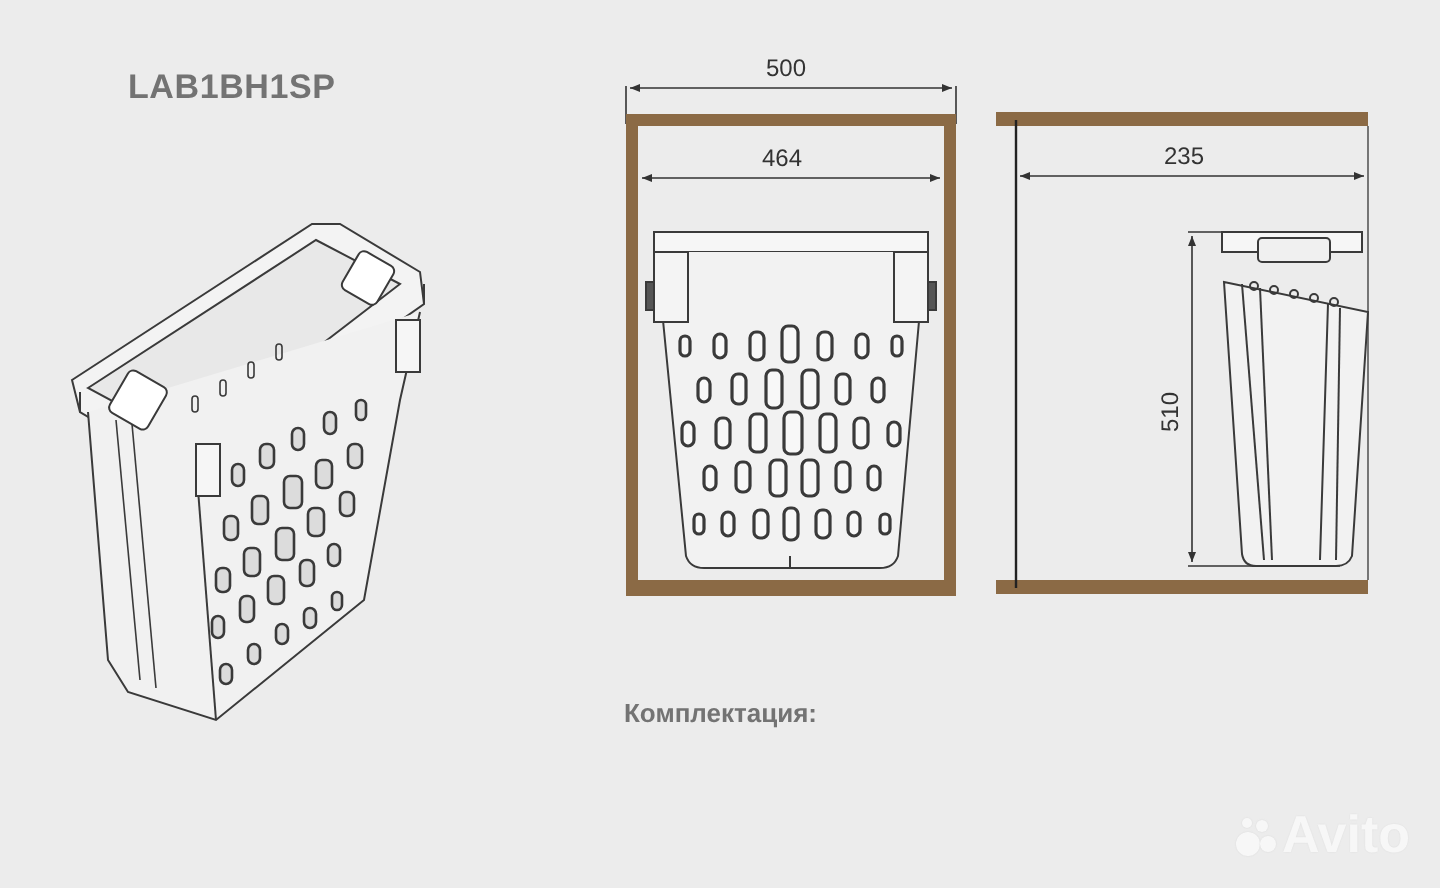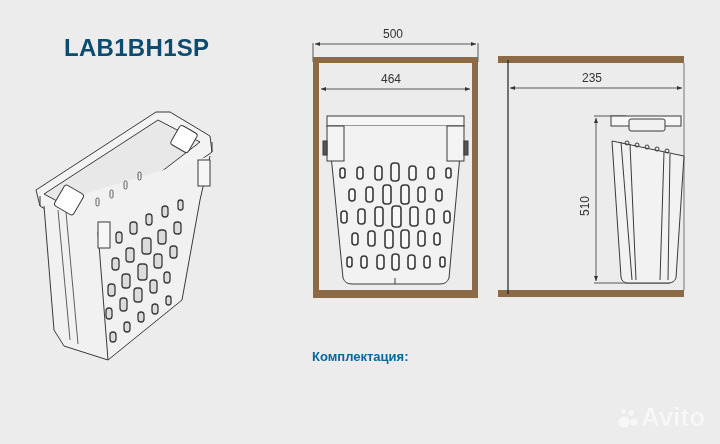--- a/index.html
+++ b/index.html
@@ -1,21 +1,21 @@
 <!DOCTYPE html>
 <html><head>
 <meta charset="utf-8">
 <style>
   html, body { margin:0; padding:0; }
   body { width:720px; height:444px; background:#ececec; position:relative; overflow:hidden; font-family:"Liberation Sans", sans-serif; color:#1e1e1e; }
-  .title { position:absolute; left:64px; top:34px; font-size:24px; font-weight:bold; letter-spacing:0.3px; color:#0c4a6e; }
+  .title { position:absolute; left:64px; top:34px; font-size:17px; font-weight:bold; letter-spacing:0.3px; color:#737373; }
   svg.drw { position:absolute; left:0; top:0; }
   .dim { font-size:12px; fill:#333; font-family:"Liberation Sans", sans-serif; }
   .kit { position:absolute; left:312px; top:349px; font-size:13px; }
-  .kit-title { font-weight:bold; margin-bottom:10px; color:#0369a1; }
+  .kit-title { font-weight:bold; margin-bottom:10px; color:#737373; }
   .kit ul { list-style:none; margin:0; padding:0; }
   .kit li { margin:0 0 5px 0; position:relative; padding-left:18px; color:#2a2a2a; }
   .kit li::before { content:"•"; position:absolute; left:2px; top:-1px; font-size:14px; }
   .wm { position:absolute; left:618px; top:402px; font-size:26px; color:#fafafa; font-weight:bold; opacity:0.85; display:flex; align-items:center; gap:3px; text-shadow:0 0 1px #d8d8d8; }
   .wm .dots { position:relative; width:20px; height:20px; }
   .wm .dots span { position:absolute; border-radius:50%; background:#fafafa; box-shadow:0 0 1px #d4d4d4; }
 </style>
 </head>
 <body>
 

